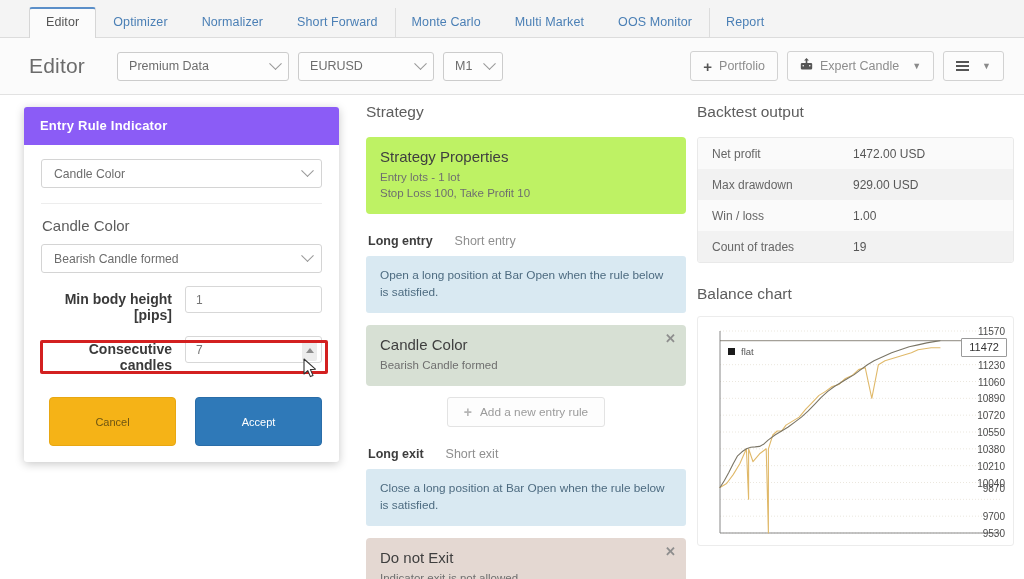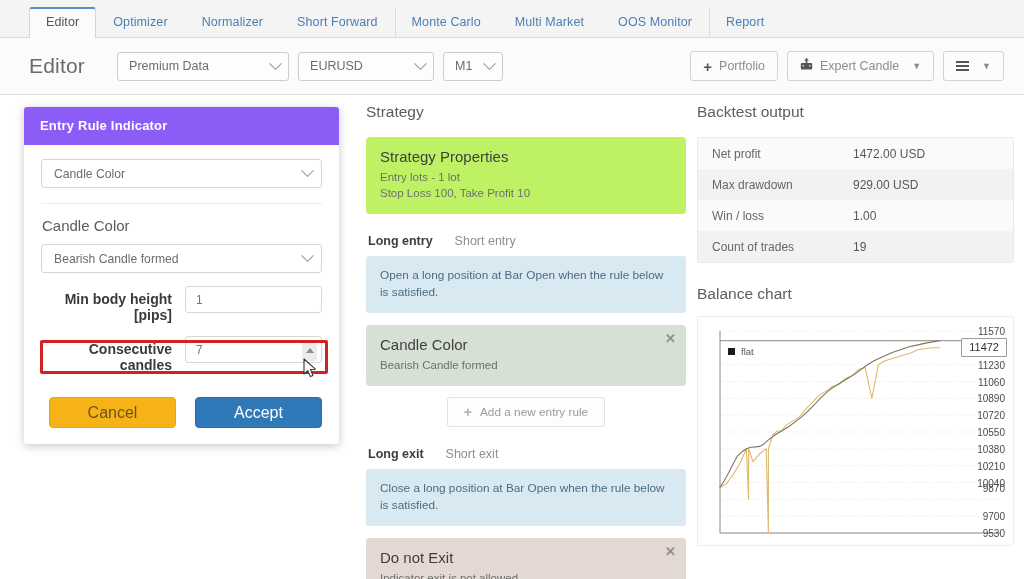--- a/index.html
+++ b/index.html
@@ -175,21 +175,21 @@
   .spin-up { width:0;height:0;border-left:4px solid transparent;border-right:4px solid transparent;border-bottom:5px solid #8d8d8d; }
   .highlight-rect {
     position:absolute; left:40px; top:340px; width:288px; height:34px;
     border:3px solid #d32020; border-radius:2px; pointer-events:none; z-index:20;
   }
   .cursor {
     position:absolute; left:303px; top:358px; z-index:21; pointer-events:none;
   }
   .btn-row { display:flex; gap:11px; margin-top:24px; }
   .btn {
-    flex:1; height:31px; border-radius:4px; font-size:16px;
+    flex:1; height:49px; border-radius:4px; font-size:11px;
     display:flex; align-items:center; justify-content:center; cursor:pointer;
     border:1px solid transparent;
     margin-left:8px;
   }
   .btn-cancel { background:#f5b317; color:#6e5513; border-color:#e8a712; }
   .btn-accept { background:#2f79b8; color:#ffffff; border-color:#2a6da8;text-align:right; }
 </style>
 </head>
 <body>
 

